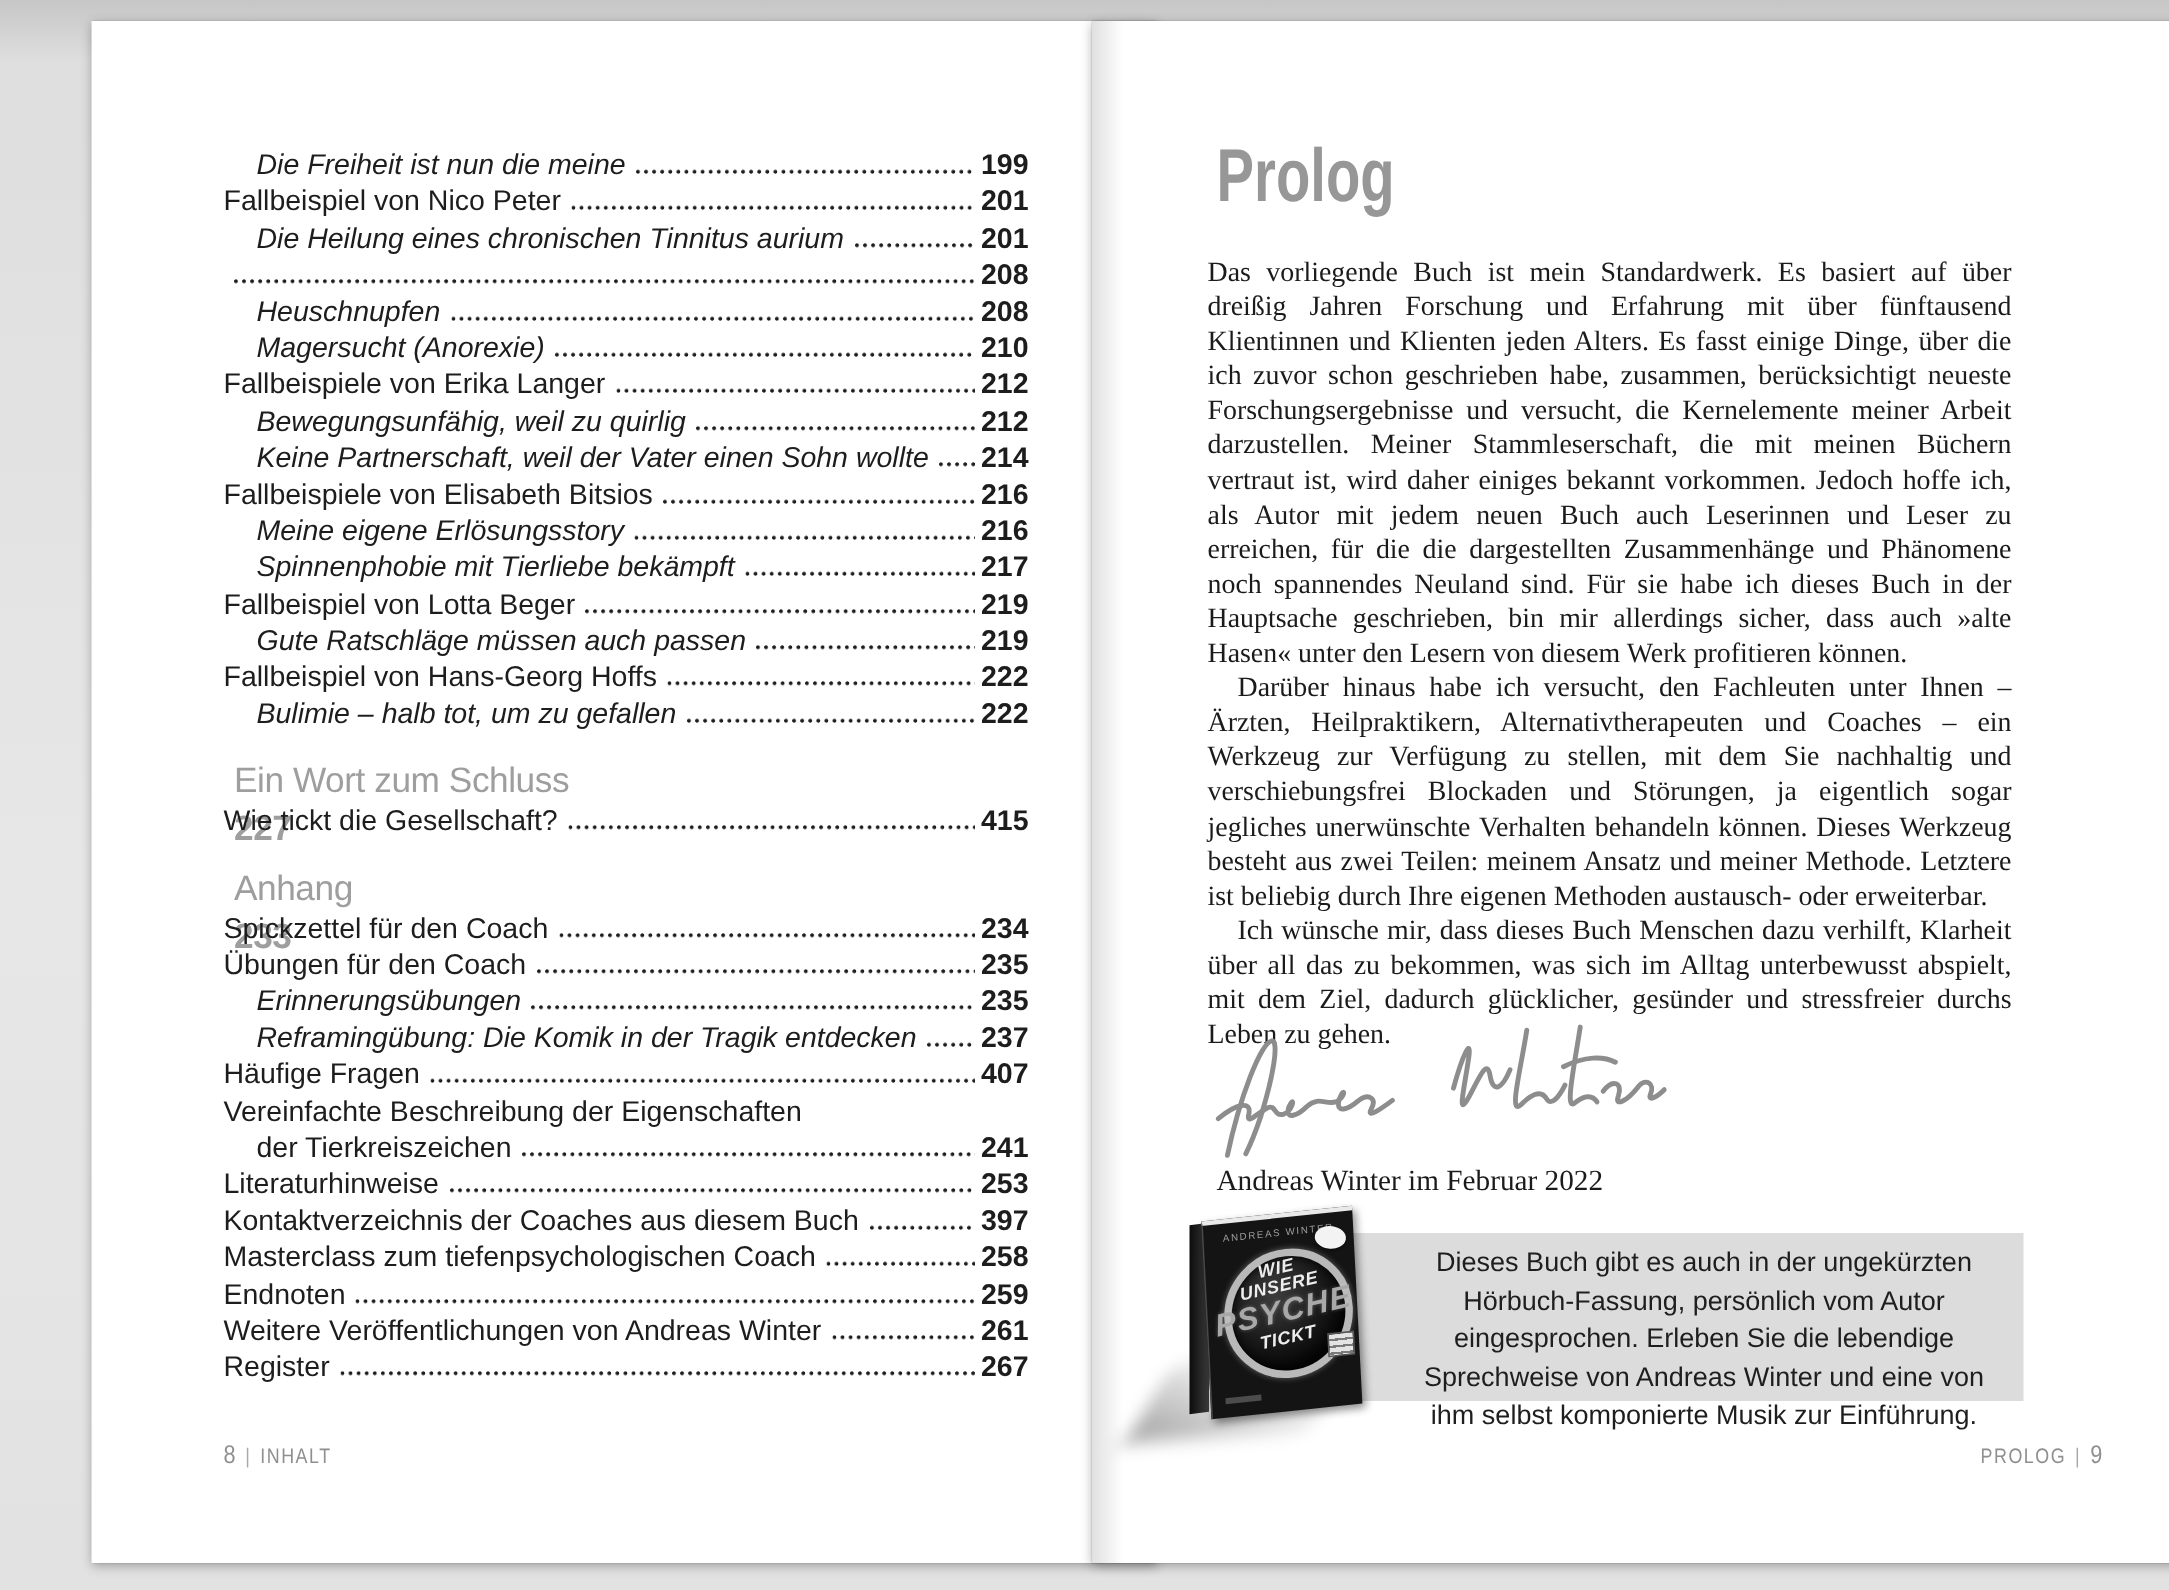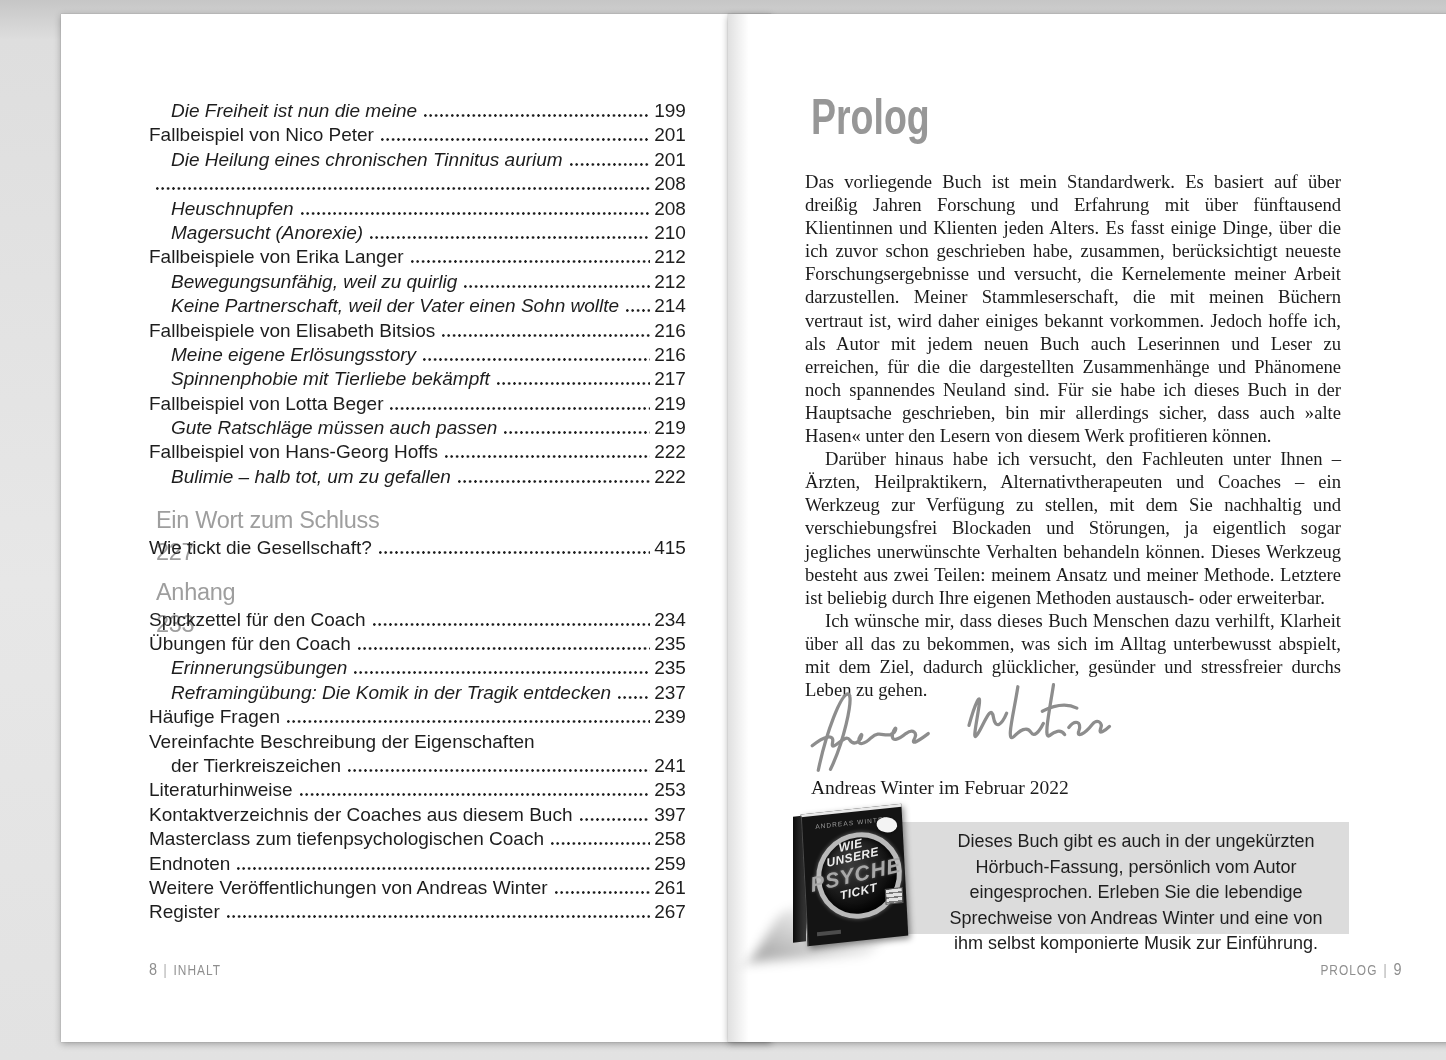--- a/index.html
+++ b/index.html
@@ -28,21 +28,21 @@
   .toc-row {
     display:flex; align-items:baseline; height:24.4px; line-height:24.4px;
     font-size:19px; white-space:nowrap;
   }
   .toc-row .toc-label { flex:0 0 auto; }
   .toc-row .leader {
     flex:1 1 auto; min-width:14px; height:3px; margin:0 4px 0 7px;
     background-image:radial-gradient(circle at 1.3px 1.5px, currentColor 1.05px, transparent 1.5px);
     background-size:5.4px 3px; background-repeat:repeat-x;
   }
-  .toc-row .toc-page { flex:0 0 auto; min-width:32px; text-align:center; }
+  .toc-row .toc-page { flex:0 0 auto; min-width:32px; text-align:left;font-weight:bold; }
   .toc-row.sub  .toc-label { padding-left:22px; font-style:italic; }
   .toc-row.cont .toc-label { padding-left:22px;text-align:center; }
   .toc-row.section {
     color:#9e9e9e; font-size:23.5px; height:32px; line-height:32px;
     margin-top:15px; letter-spacing:-0.3px;flex-direction:column;
   }
 
   .footer {
     position:absolute; bottom:62px; color:#8f8f8f; font-size:14px;
     letter-spacing:1.2px; white-space:nowrap;
@@ -245,21 +245,21 @@
         <span class="toc-page">235</span>
       </div>
       <div class="toc-row sub">
         <span class="toc-label">Reframingübung: Die Komik in der Tragik entdecken</span>
         <span class="leader"></span>
         <span class="toc-page">237</span>
       </div>
       <div class="toc-row main">
         <span class="toc-label">Häufige Fragen</span>
         <span class="leader"></span>
-        <span class="toc-page">239</span>
+        <span class="toc-page">407</span>
       </div>
       <div class="toc-row main-nolead">
         <span class="toc-label">Vereinfachte Beschreibung der Eigenschaften</span>
       </div>
       <div class="toc-row cont">
         <span class="toc-label">der Tierkreiszeichen</span>
         <span class="leader"></span>
         <span class="toc-page">241</span>
       </div>
       <div class="toc-row main">

